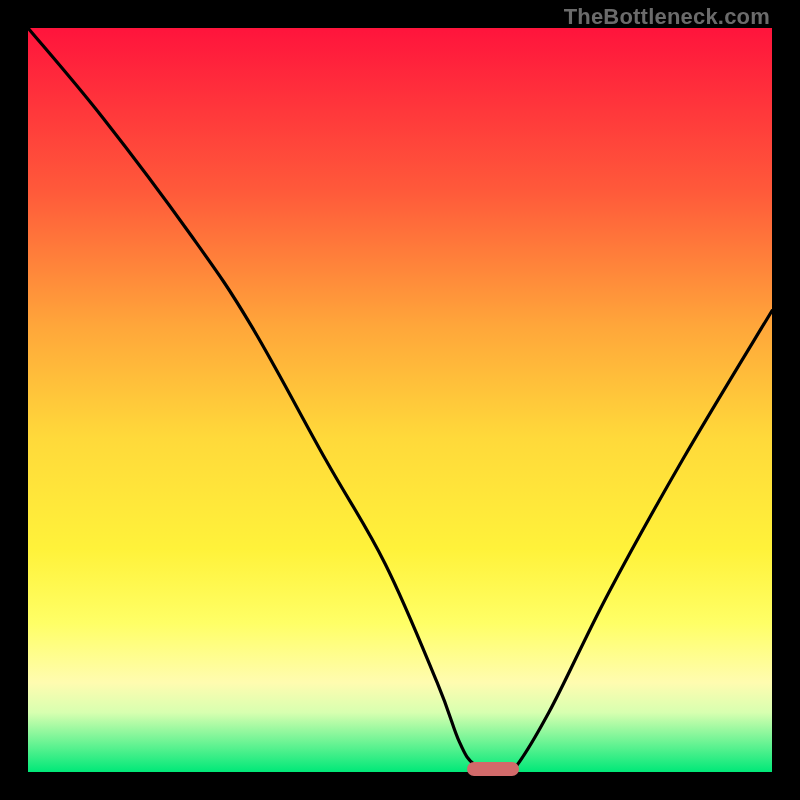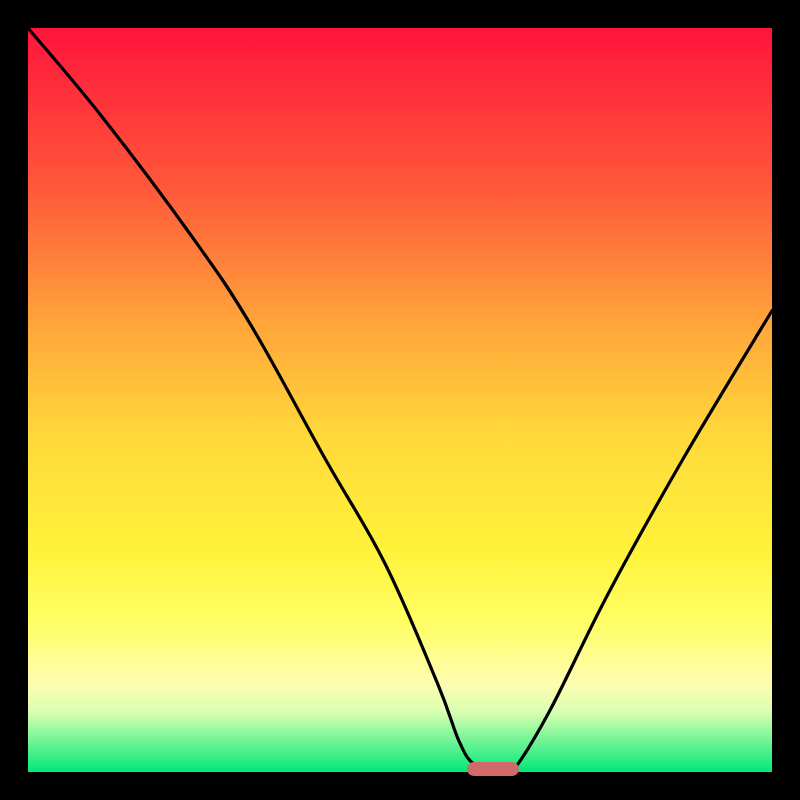--- a/index.html
+++ b/index.html
@@ -66,13 +66,14 @@
 
 <div class="frame">
   <div class="plot"></div>
 
   <svg class="curve" viewBox="0 0 744 744" preserveAspectRatio="none">
     <path id="curve-path" fill="none" stroke="#000000" stroke-width="3.2" stroke-linejoin="round" stroke-linecap="round" d="M 0.0 0.0 C 13.4 16.1, 44.9 51.8, 74.4 89.3 C 103.9 126.8, 136.9 170.8, 163.7 208.3 C 190.5 245.8, 199.1 257.4, 223.2 297.6 C 247.3 337.8, 273.5 388.7, 297.6 431.5 C 321.7 474.4, 337.0 495.5, 357.1 535.7 C 377.2 575.9, 395.8 622.6, 409.2 654.7 C 422.6 686.9, 424.8 699.5, 431.5 714.2 C 438.2 729.0, 439.7 731.2, 446.4 736.6 C 453.1 741.9, 462.0 742.7, 468.7 744.0 C 475.4 745.3, 474.2 754.7, 483.6 744.0 C 493.0 733.3, 503.4 716.6, 520.8 684.5 C 538.2 652.3, 556.2 611.0, 580.3 565.4 C 604.4 519.9, 625.3 482.4, 654.7 431.5 C 684.2 380.6, 727.9 309.5, 744.0 282.7"></path>
   </svg>
 
   <div id="marker" class="marker" style="left: 466.96px; top: 762px; width: 52.08px; background: rgb(209, 106, 106);"></div>
 
+  <div class="watermark">TheBottleneck.com</div>
 </div>
 
 </body></html>

